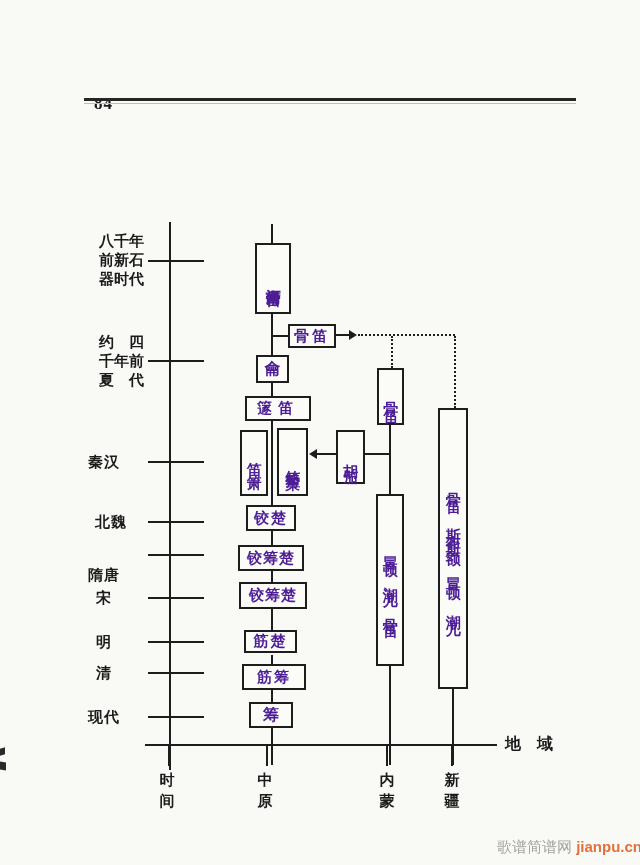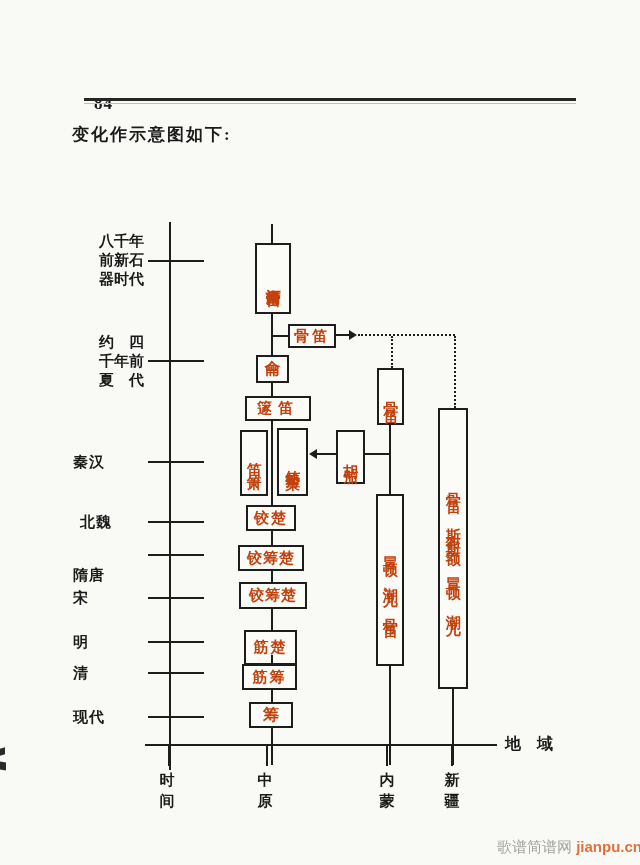--- a/index.html
+++ b/index.html
@@ -23,27 +23,27 @@
   .vline{position:absolute;width:2px;background:#1d1d1d;}
   .hline{position:absolute;height:2px;background:#1d1d1d;}
   .dot-h{position:absolute;height:0;border-top:2px dotted #1d1d1d;}
   .dot-v{position:absolute;width:0;border-left:2px dotted #1d1d1d;}
   .arrow-r{position:absolute;width:0;height:0;border-top:5px solid transparent;border-bottom:5px solid transparent;border-left:8px solid #1d1d1d;}
   .arrow-l{position:absolute;width:0;height:0;border-top:5px solid transparent;border-bottom:5px solid transparent;border-right:8px solid #1d1d1d;}
 
   .node{
     position:absolute;border:2px solid #1d1d1d;background:#fbfbf8;
     display:flex;align-items:center;justify-content:center;
-    font-weight:bold;font-size:15px;color:#c2410c;box-sizing:border-box;
+    font-weight:bold;font-size:15px;color:#4c1d95;box-sizing:border-box;
     line-height:1.1;white-space:nowrap;
   }
   .v{writing-mode:vertical-rl;text-orientation:upright;}
 
   .period{position:absolute;font-size:15px;font-weight:bold;line-height:19px;white-space:pre-line;}
-  .period.r{width:62px;text-align:left;letter-spacing:1px;}
+  .period.r{width:62px;text-align:center;letter-spacing:1px;}
   .tick{position:absolute;height:2px;background:#1d1d1d;}
   .axis-label{position:absolute;font-size:16px;font-weight:bold;letter-spacing:6px;white-space:nowrap;}
   .col-label{position:absolute;width:30px;text-align:center;font-size:15px;font-weight:bold;line-height:21px;white-space:pre-line;}
 
   
   .smudge{position:absolute;left:0;top:748px;width:7px;height:26px;}
   .smudge i{position:absolute;background:#2a2a2a;display:block;}
   .smudge i.a{left:0;top:0;width:5px;height:7px;transform:skewY(-15deg);}
   .smudge i.b{left:0;top:14px;width:6px;height:8px;transform:skewY(10deg);}
 
@@ -52,21 +52,20 @@
   .wm-url{color:#e2713c;font-weight:bold;}
 </style>
 </head>
 <body>
 
 <div id="page">
 
   <div class="pgnum">84</div>
   <div class="hrule"></div>
   <div class="hrule2"></div>
-  <div class="intro">变化作示意图如下:</div>
 
   <div class="vline" style="left:169px;top:222px;height:548px;"></div>
 
   <div class="tick" style="left:148px;top:260px;width:56px;"></div>
   <div class="tick" style="left:148px;top:360px;width:56px;"></div>
   <div class="tick" style="left:148px;top:461px;width:56px;"></div>
   <div class="tick" style="left:148px;top:521px;width:56px;"></div>
   <div class="tick" style="left:148px;top:554px;width:56px;"></div>
   <div class="tick" style="left:148px;top:597px;width:56px;"></div>
   <div class="tick" style="left:148px;top:641px;width:56px;"></div>
@@ -129,23 +128,23 @@
   <div class="hline" style="left:316px;top:453px;width:20px;"></div>
   <div class="node v" style="left:336px;top:430px;width:29px;height:54px;letter-spacing:5px;">胡笳</div>
   <div class="hline" style="left:365px;top:453px;width:26px;"></div>
 
   <div class="node" style="left:246px;top:505px;width:50px;height:26px;letter-spacing:2px;text-align:right;">铰楚</div>
   <div class="vline" style="left:271px;top:531px;height:14px;"></div>
   <div class="node" style="left:238px;top:545px;width:66px;height:26px;letter-spacing:1px;">铰筹楚</div>
   <div class="vline" style="left:271px;top:571px;height:11px;"></div>
   <div class="node" style="left:239px;top:582px;width:68px;height:27px;letter-spacing:1px;">铰筹楚</div>
   <div class="vline" style="left:271px;top:609px;height:21px;"></div>
-  <div class="node" style="left:244px;top:630px;width:53px;height:35px;letter-spacing:2px;">筋楚</div>
+  <div class="node" style="left:244px;top:630px;width:53px;height:23px;letter-spacing:2px;">筋楚</div>
   <div class="vline" style="left:271px;top:655px;height:9px;"></div>
-  <div class="node" style="left:242px;top:664px;width:55px;height:26px;letter-spacing:2px;">筋筹</div>
+  <div class="node" style="left:242px;top:664px;width:64px;height:26px;letter-spacing:2px;">筋筹</div>
   <div class="vline" style="left:271px;top:690px;height:12px;"></div>
   <div class="node" style="left:249px;top:702px;width:44px;height:26px;font-size:16px;">筹</div>
   <div class="vline" style="left:271px;top:728px;height:37px;"></div>
 
   <div class="node v" style="left:377px;top:368px;width:27px;height:57px;letter-spacing:8px;">骨笛</div>
   <div class="vline" style="left:389px;top:425px;height:70px;"></div>
   <div class="node v" style="left:376px;top:494px;width:28px;height:172px;letter-spacing:5px;">冒顿·潮儿、骨笛</div>
   <div class="vline" style="left:389px;top:666px;height:99px;"></div>
 
   <div class="node v" style="left:438px;top:408px;width:30px;height:281px;letter-spacing:7px;">骨笛、斯布斯额、冒顿·潮儿</div>

